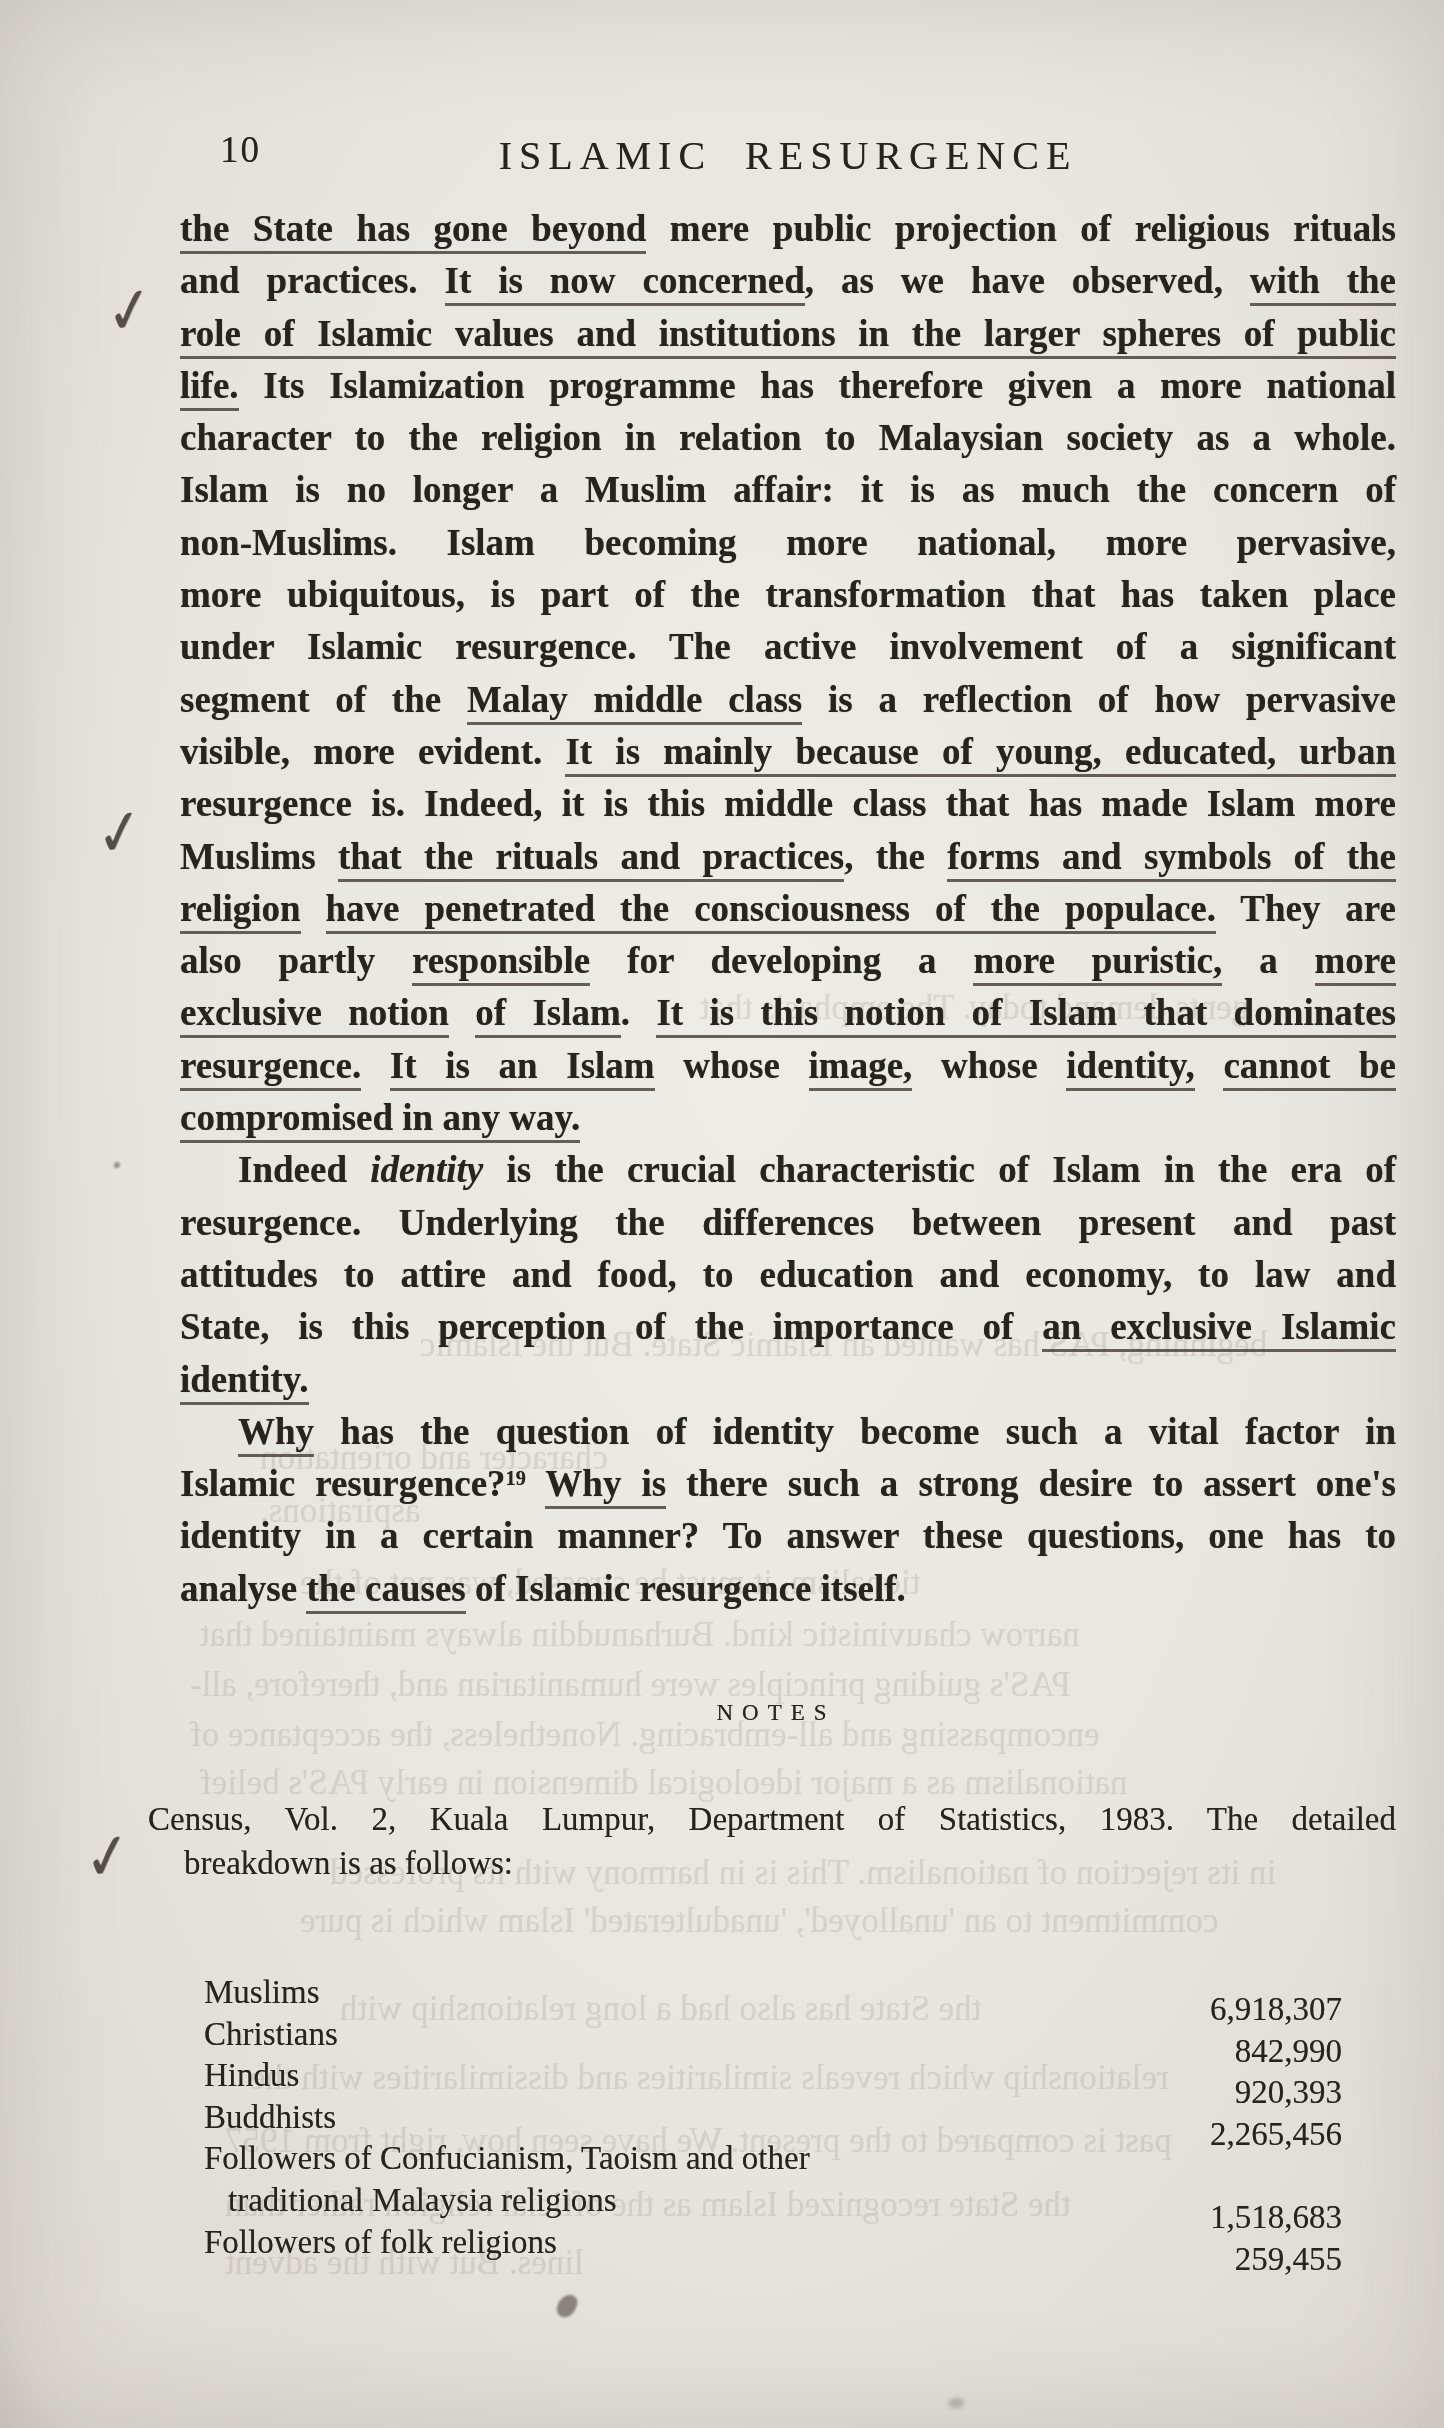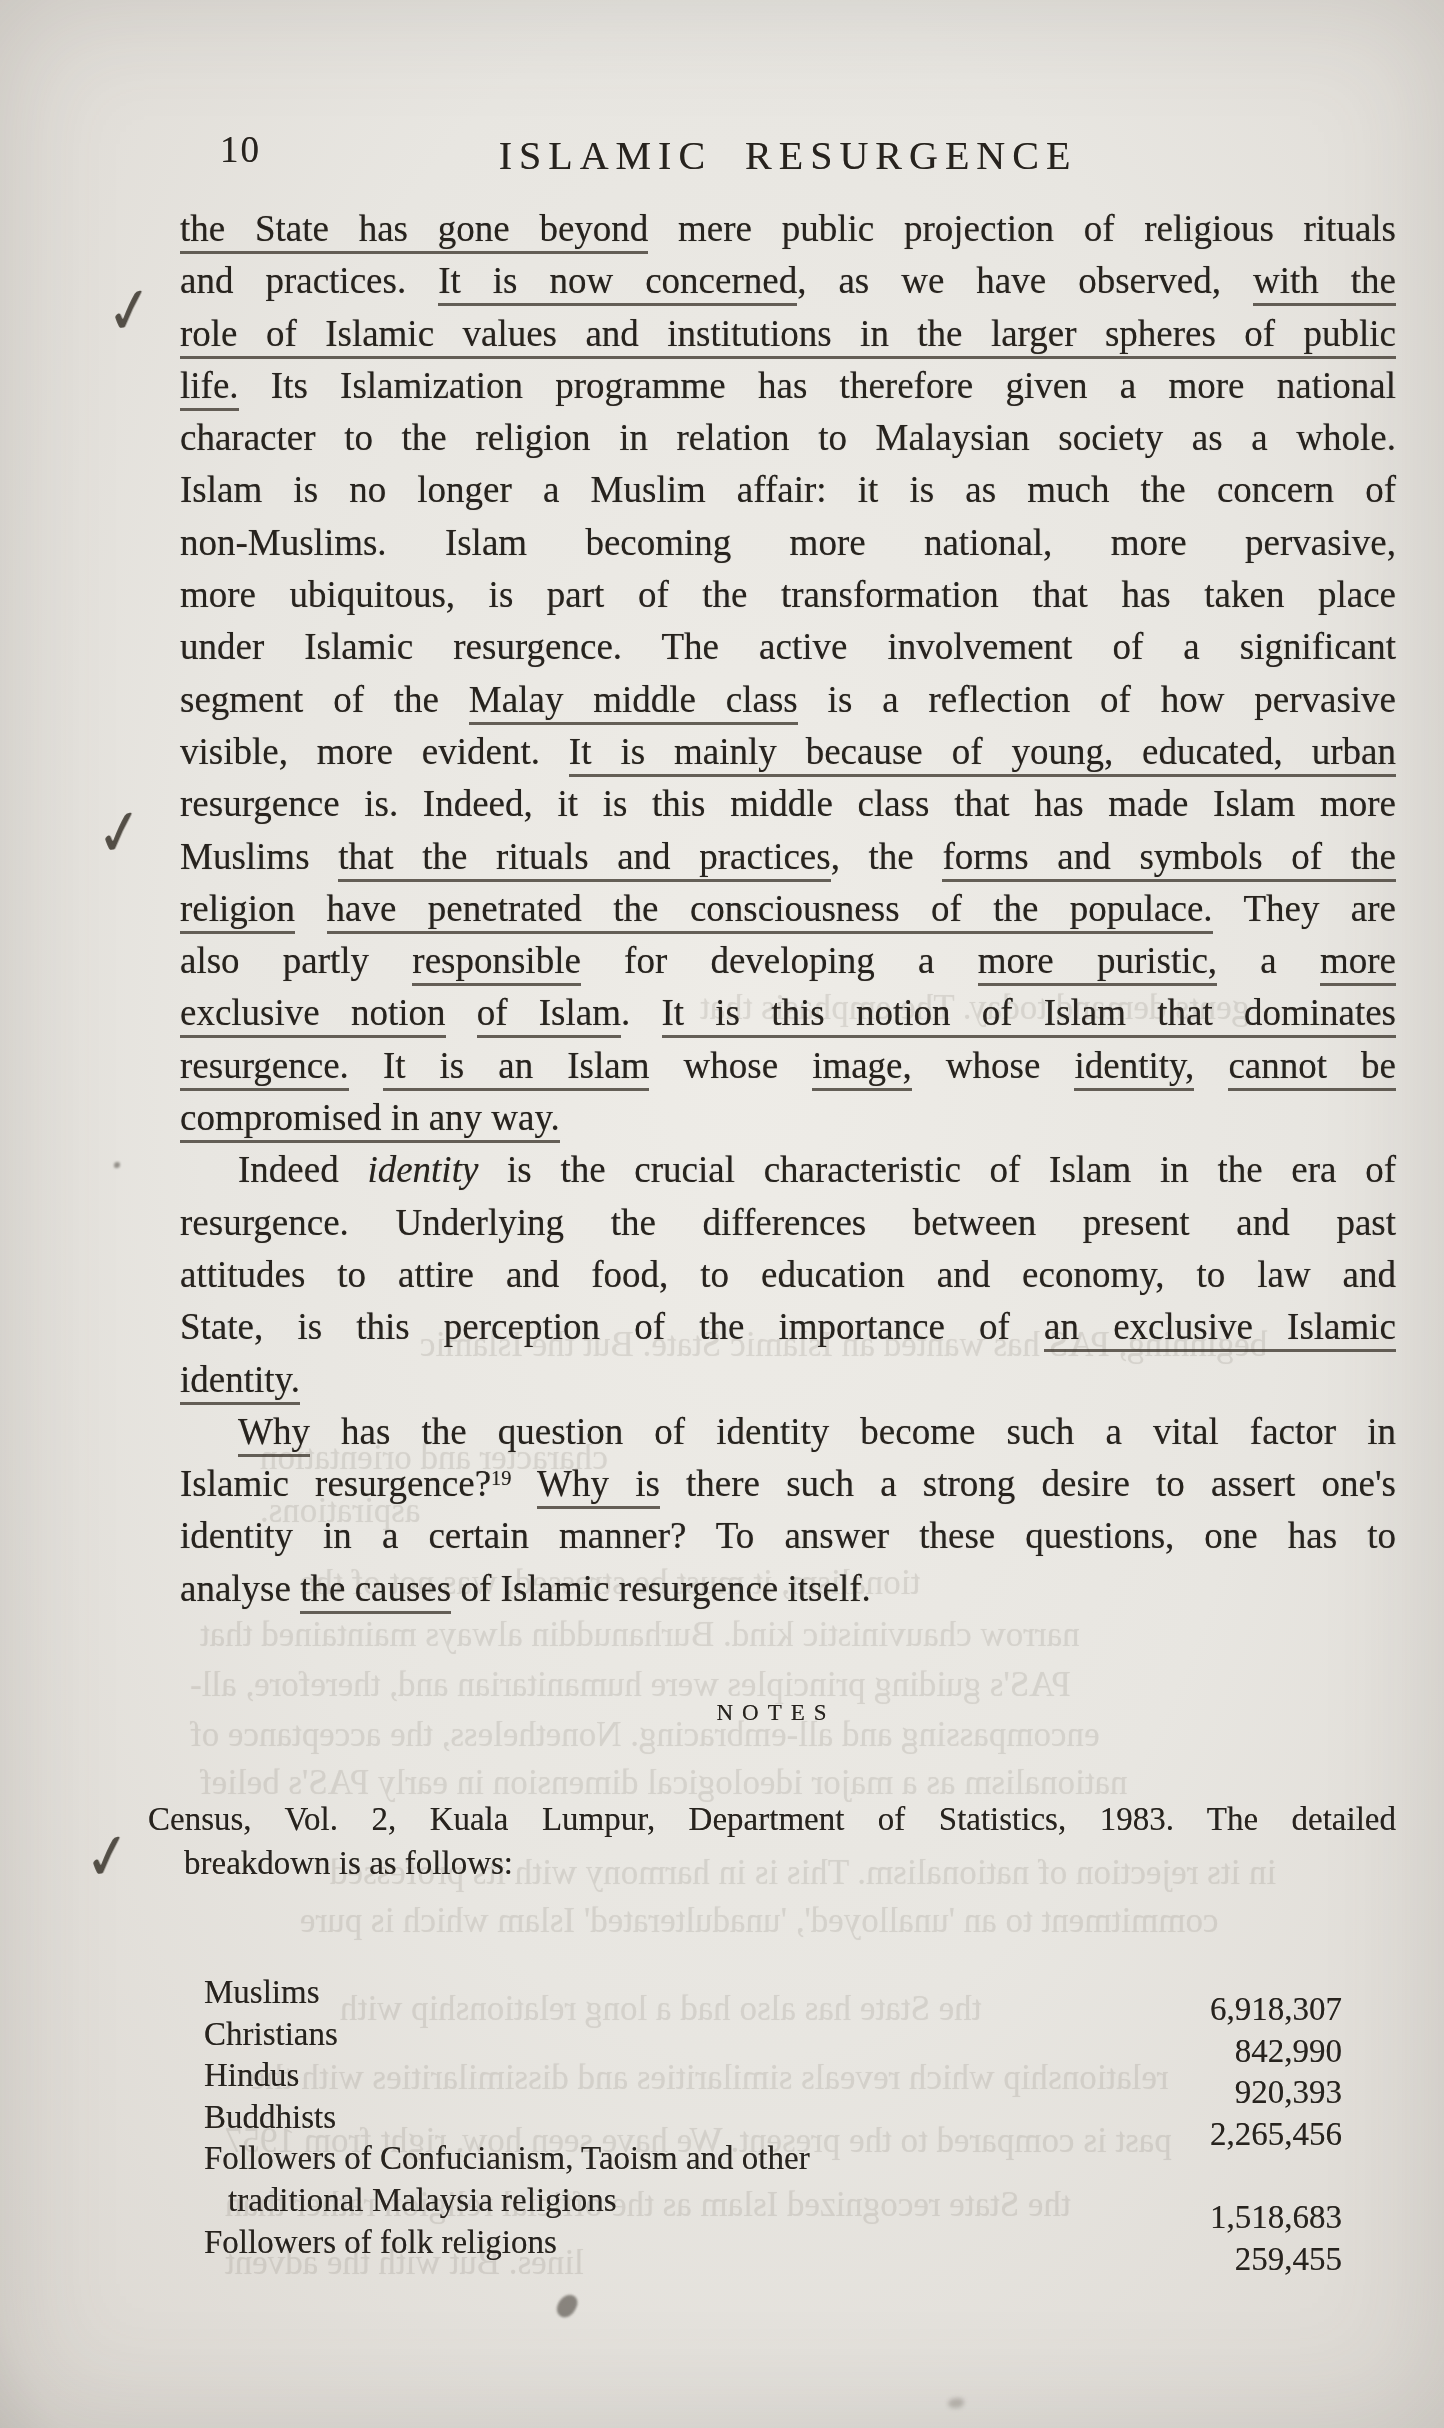--- a/index.html
+++ b/index.html
@@ -25,20 +25,21 @@
     position:absolute;top:132px;left:180px;width:1216px;
     text-align:center;
     font-size:40px;letter-spacing:7px;word-spacing:16px;
     text-shadow:0 0 .5px rgba(39,35,30,.5);
   }
   
   .bodytext{
     position:absolute;top:203px;left:180px;width:1216px;
     font-size:37px;line-height:52.3px;
     text-shadow:0 0 .7px rgba(39,35,30,.55);
+    font-weight:bold;
   }
   .line{
     text-align:justify;text-align-last:justify;text-justify:inter-word;
     height:52.3px;white-space:nowrap;
   }
   .line.nj{text-align-last:left;}
   .para.ind .line:first-child{text-indent:58px;}
   .u{border-bottom:3px solid rgba(62,55,46,.78);padding-bottom:2px;}
   .it{font-style:italic;}
   sup{font-size:.55em;vertical-align:baseline;position:relative;top:-.55em;}

